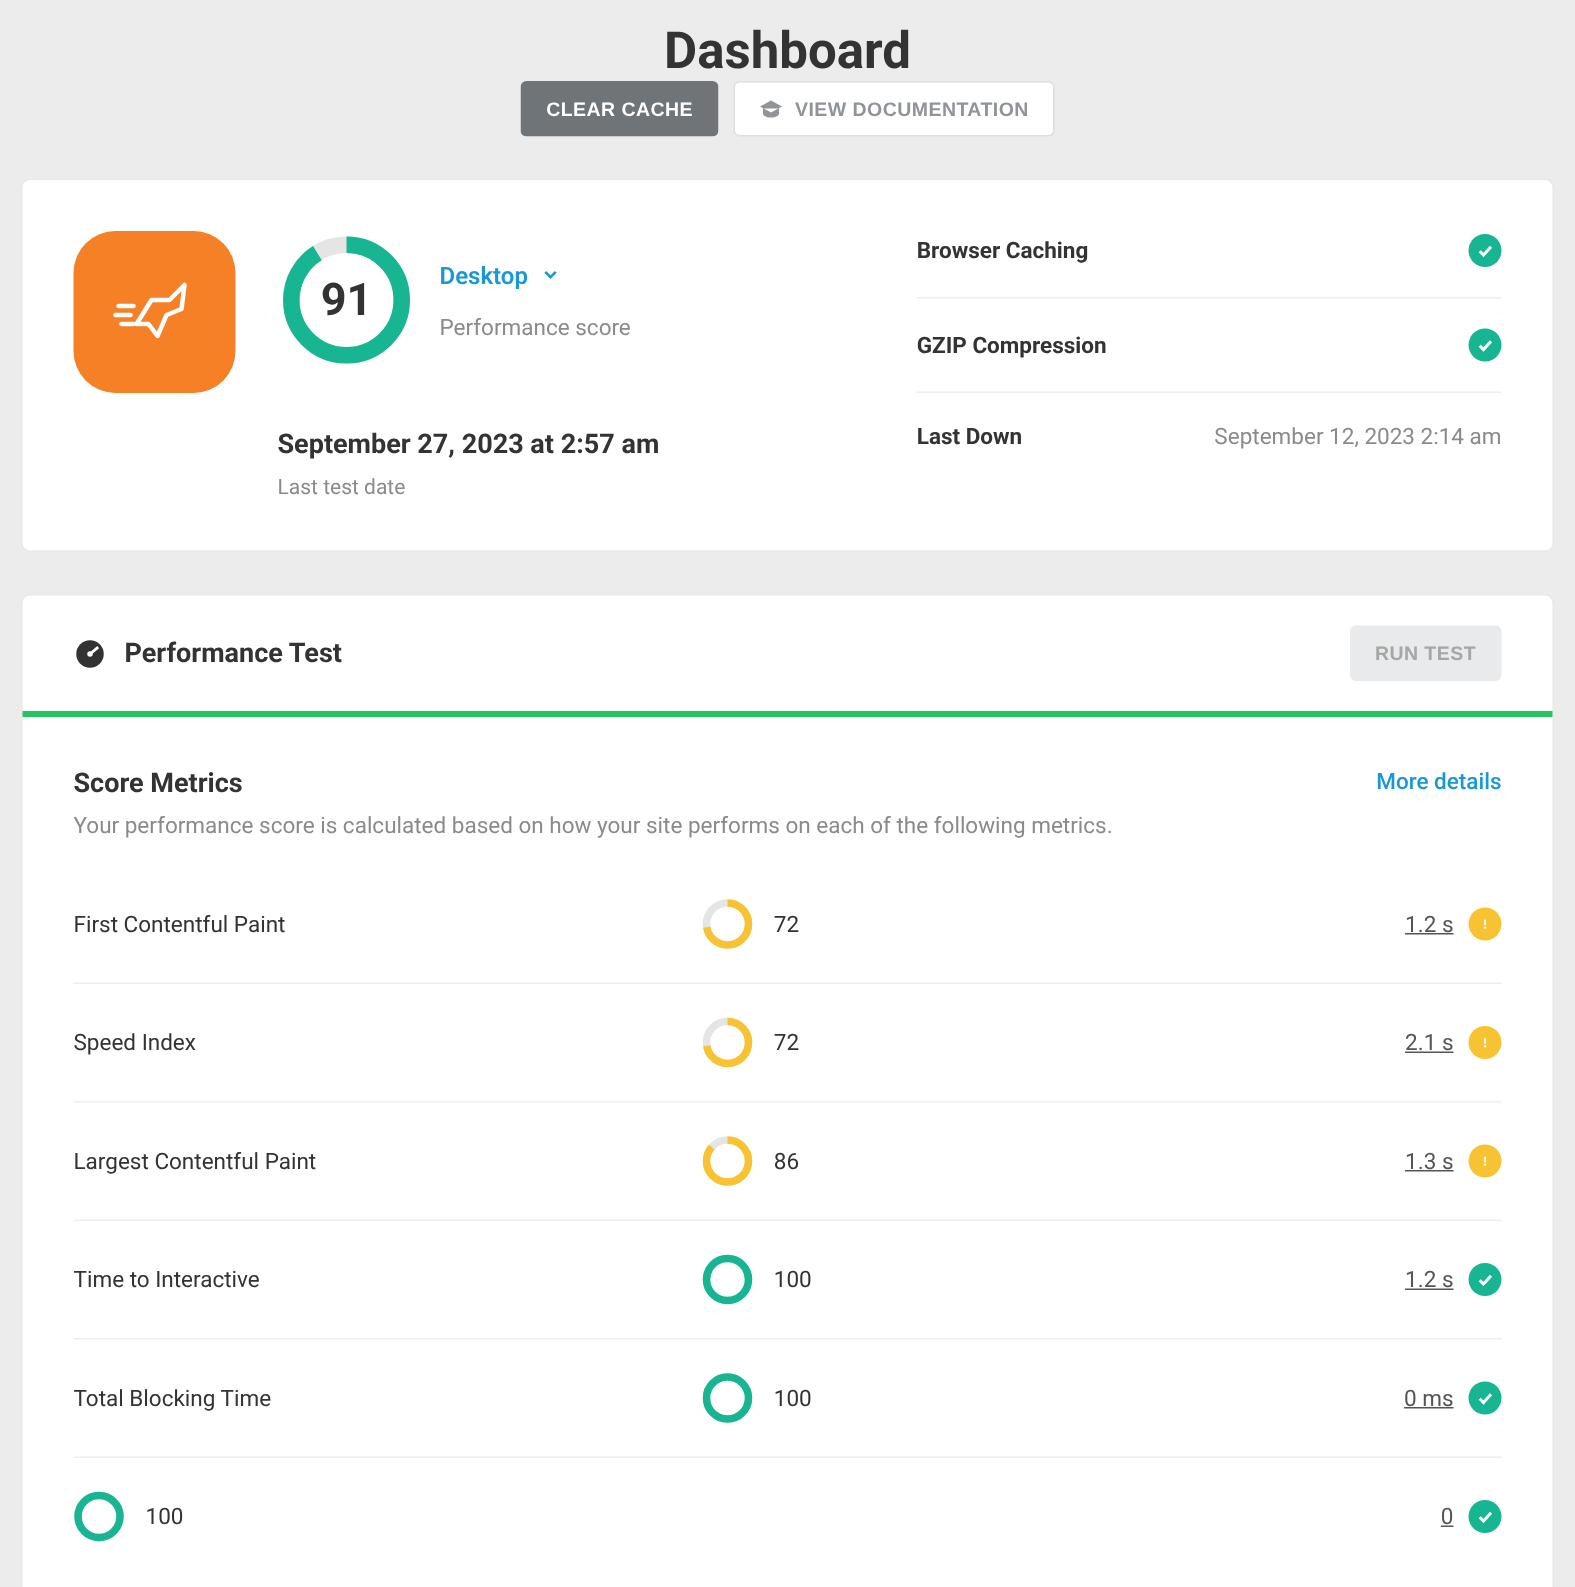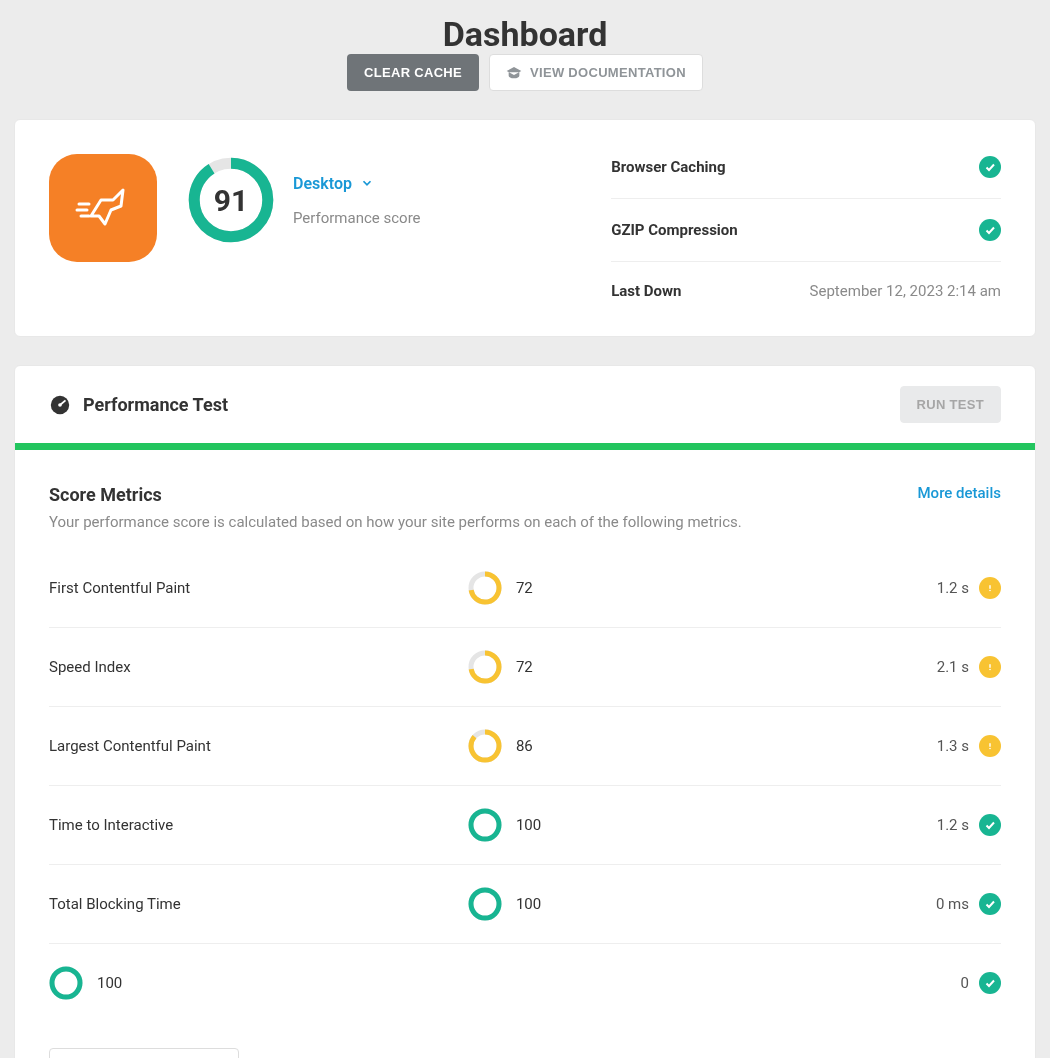--- a/index.html
+++ b/index.html
@@ -59,39 +59,39 @@
 .check-row:first-child { padding-top: 2px; }
 .check-row:last-child { border-bottom: none; padding-bottom: 2px; }
 .check-row .label { font-weight: 700; color: #333; font-size: 15px; }
 .check-row .value { color: #8a8a8a; font-size: 15px; }
 .badge { width: 22px; height: 22px; border-radius: 50%; display: inline-flex; align-items: center; justify-content: center; }
 .badge-ok { background: #18b592; color: #fff; }
 .badge-warn { background: #f8c332; color: #fff; }
 .badge svg { width: 12px; height: 12px; }
 .section-header {
   display: flex; justify-content: space-between; align-items: center;
-  padding: 20px 34px; border-bottom: 7px solid #22c55e;
+  padding: 20px 34px; border-bottom: 4px solid #22c55e;
 }
 .section-title { font-size: 18px; font-weight: 700; display: flex; align-items: center; gap: 12px; }
 .section-title .sico { width: 22px; height: 22px; display: inline-flex; }
 .section-body { padding: 34px; }
 .metrics-head { display: flex; justify-content: space-between; align-items: flex-start; margin-bottom: 8px; }
 .metrics-head h3 { font-size: 18px; font-weight: 700; }
 .link { color: #1998d6; font-size: 15px; cursor: pointer; font-weight: 500; }
 .metrics-sub { color: #8a8a8a; font-size: 15px; margin-bottom: 18px; }
 .metric-list { }
 .metric-row {
   display: flex; align-items: center; padding: 22px 0; border-bottom: 1px solid #eee;
 }
 .metric-row:last-child { border-bottom: none; }
 .metric-row .m-label { flex: 0 0 44%; font-size: 15px; color: #333; }
 .metric-row .m-score-wrap { display: flex; align-items: center; gap: 14px; flex: 0 0 20%; }
 .metric-row .m-score { font-size: 15px; color: #333; }
 .metric-row .m-right { margin-left: auto; display: flex; align-items: center; gap: 10px; }
-.metric-row .m-time { font-size: 15px; color: #555; }
+.metric-row .m-time { font-size: 15px; color: #555; text-decoration: underline; }
 .mini-gauge { width: 34px; height: 34px; }
 .mini-gauge svg { transform: rotate(-90deg); }
 .footer-actions { margin-top: 26px; }
 .ico { display: inline-flex; }
 </style>
 </head>
 <body>
 
 <div class="page">
   <div class="topbar">
@@ -137,20 +137,24 @@
                   <span>Desktop</span>
                   <span class="ico">
                     <svg width="14" height="14" viewBox="0 0 24 24" fill="none" stroke-width="3">
                         <polyline points="6 9 12 15 18 9"></polyline>
                       </svg>
                   </span>
                 </div>
                 <div class="sub-label">Performance score</div>
               </div>
             </div>
+            <div class="date-block">
+              <div class="date-main">September 27, 2023 at 2:57 am</div>
+              <div class="date-sub">Last test date</div>
+            </div>
           </div>
         </div>
         <div class="summary-right" id="summary-right">
             <div class="check-row">
               <span class="label">Browser Caching</span>
               <span class="badge badge-ok">
                 <svg viewBox="0 0 24 24" fill="none" stroke="#fff" stroke-width="4">
                   <polyline points="5 13 10 18 20 7"></polyline>
                 </svg>
               </span>

